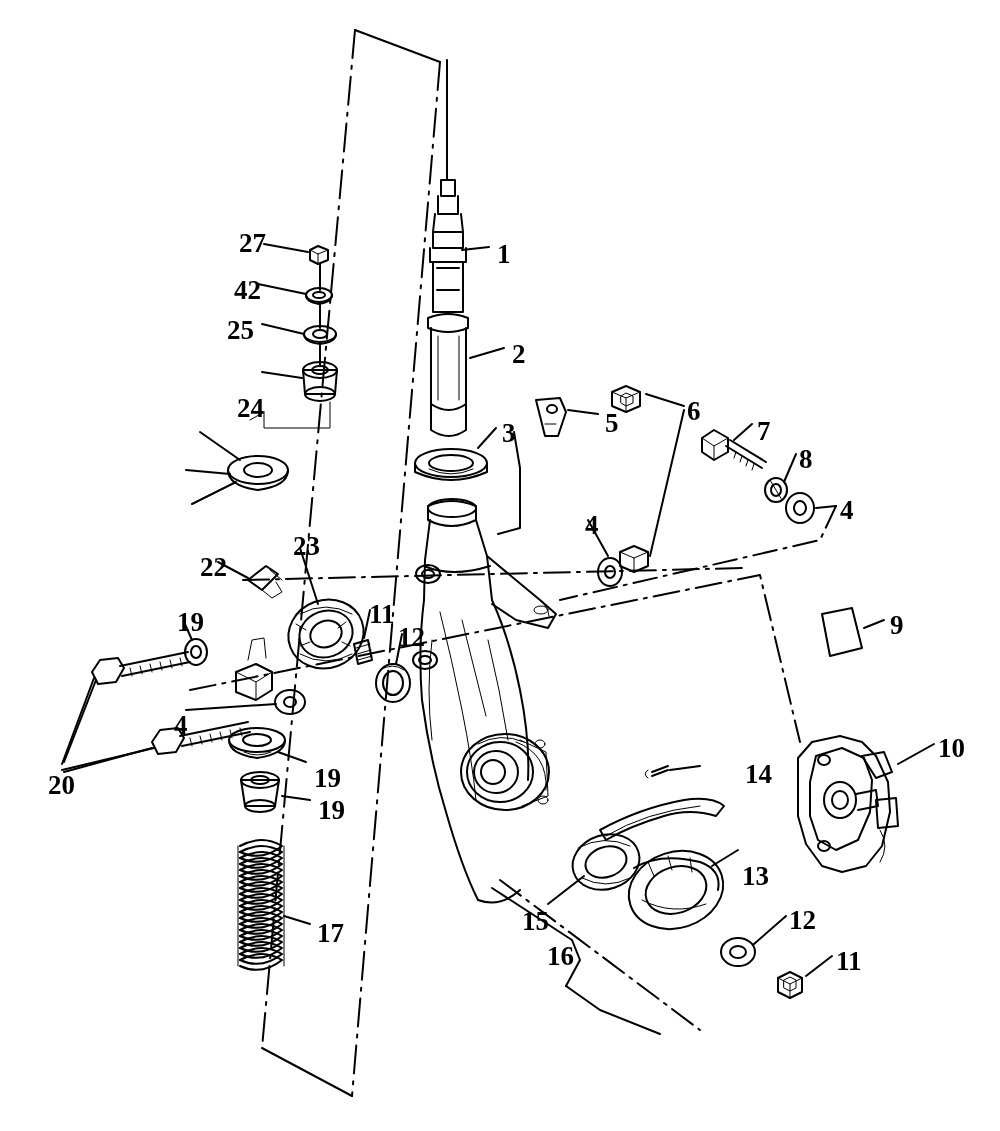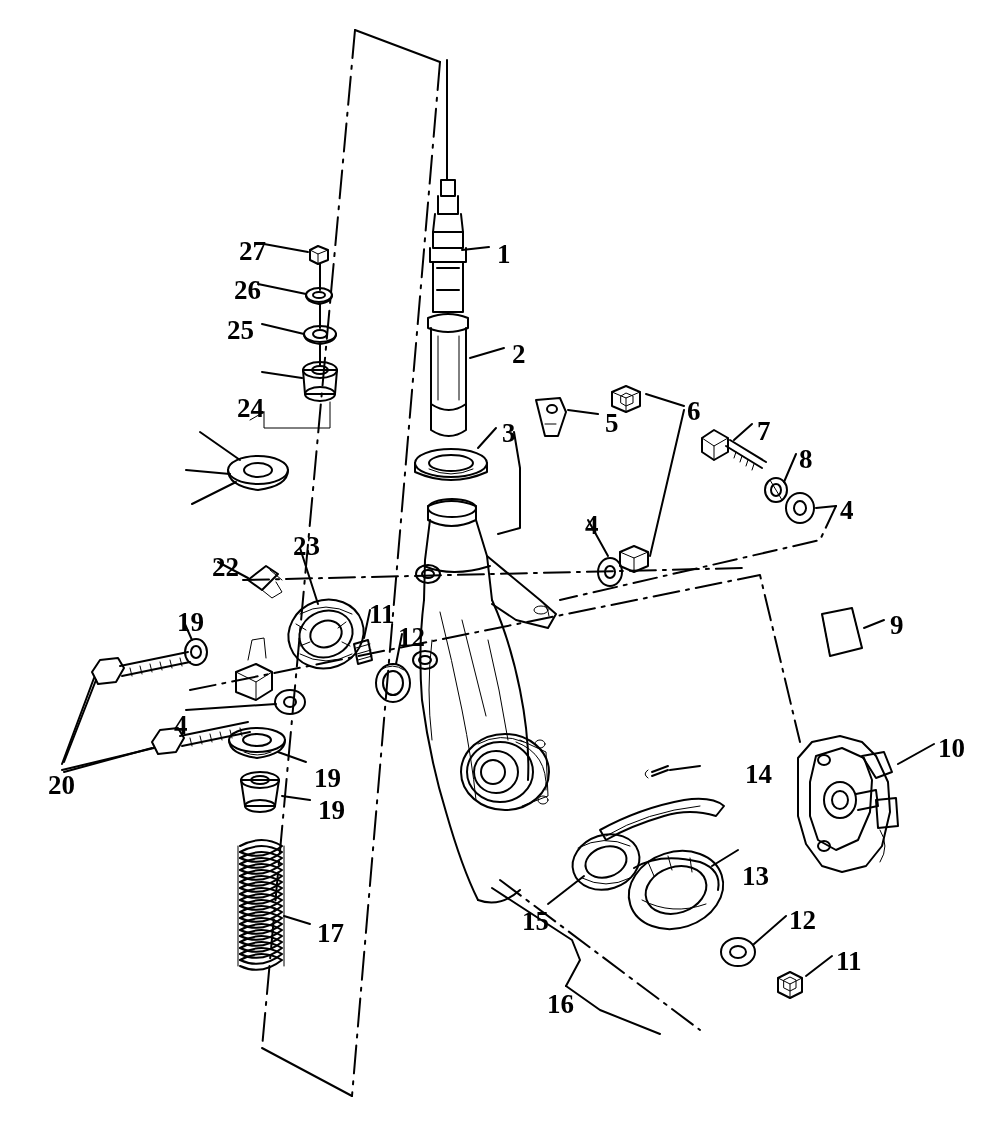--- a/index.html
+++ b/index.html
@@ -361,29 +361,29 @@
   <div class="callout" style="left:757px; top:418px;">7</div>
   <div class="callout" style="left:799px; top:446px;">8</div>
   <div class="callout" style="left:840px; top:497px;">4</div>
   <div class="callout" style="left:890px; top:612px;">9</div>
   <div class="callout" style="left:938px; top:735px;">10</div>
   <div class="callout" style="left:369px; top:601px;">11</div>
   <div class="callout" style="left:398px; top:624px;">12</div>
   <div class="callout" style="left:742px; top:840px;margin-top:23px;">13</div>
   <div class="callout" style="left:709px; top:761px;margin-left:36px;">14</div>
   <div class="callout" style="left:522px; top:908px;">15</div>
-  <div class="callout" style="left:547px; top:991px;text-align:center;">16</div>
+  <div class="callout" style="left:547px; top:943px;text-align:center;">16</div>
   <div class="callout" style="left:789px; top:907px;">12</div>
   <div class="callout" style="left:836px; top:948px;">11</div>
   <div class="callout" style="left:317px; top:920px;">17</div>
   <div class="callout" style="left:318px; top:797px;">19</div>
   <div class="callout" style="left:314px; top:765px;">19</div>
   <div class="callout" style="left:48px;  top:772px;">20</div>
   <div class="callout" style="left:177px; top:609px;">19</div>
   <div class="callout" style="left:174px; top:712px;">4</div>
-  <div class="callout" style="left:200px; top:554px;margin-left:12px;">22</div>
+  <div class="callout" style="left:200px; top:554px;">22</div>
   <div class="callout" style="left:293px; top:533px;">23</div>
   <div class="callout" style="left:237px; top:363px;margin-top:32px;">24</div>
   <div class="callout" style="left:227px; top:317px;">25</div>
-  <div class="callout" style="left:234px; top:277px;">26</div>
-  <div class="callout" style="left:239px; top:238px;">27</div>
+  <div class="callout" style="left:234px; top:277px;">42</div>
+  <div class="callout" style="left:239px; top:230px;">27</div>
 
 </div>
 
 </body></html>

